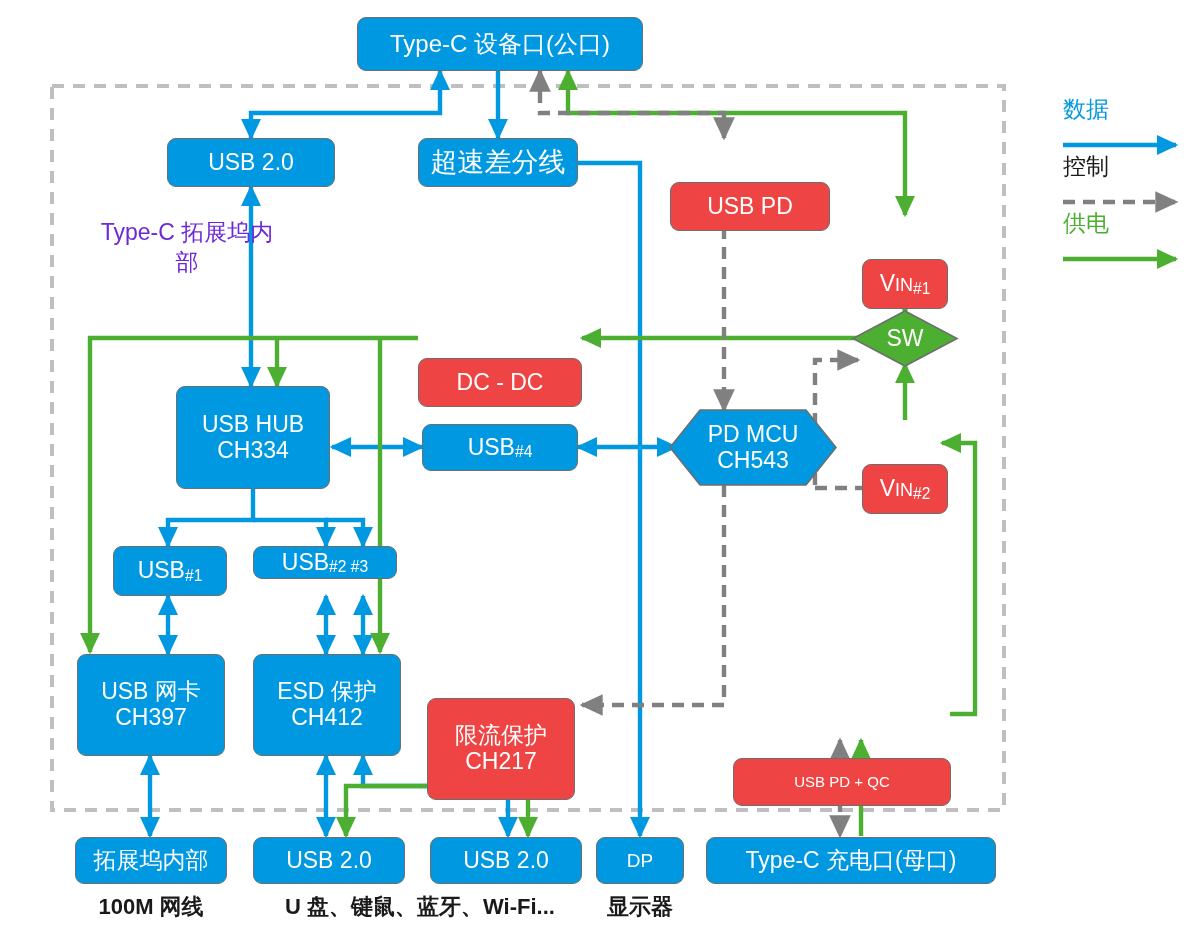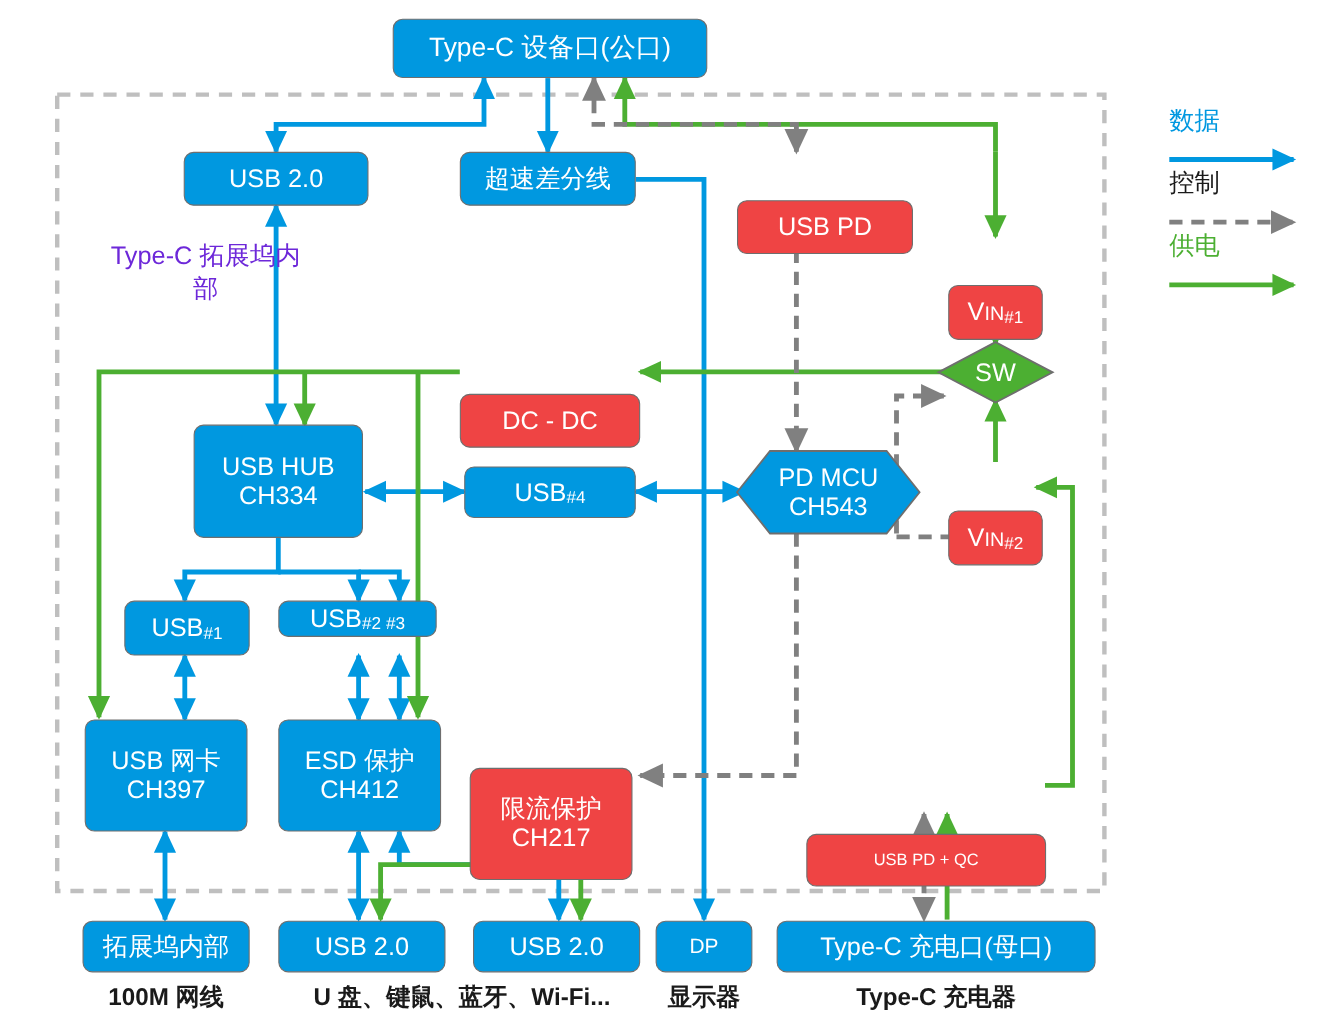--- a/index.html
+++ b/index.html
@@ -120,21 +120,21 @@
   </svg>
 
   <div class="node blue" style="left:357px;top:17px;width:286px;height:54px;font-size:24px;">
     <span>Type-C 设备口(公口)</span>
   </div>
 
   <div class="node blue" style="left:167px;top:138px;width:168px;height:49px;font-size:23px;">
     <span>USB 2.0</span>
   </div>
 
-  <div class="node blue" style="left:418px;top:138px;width:160px;height:49px;font-size:23px;">
+  <div class="node blue" style="left:418px;top:138px;width:160px;height:49px;font-size:27px;">
     <span>超速差分线</span>
   </div>
 
   <div class="node green" style="left:670px;top:138px;width:160px;height:49px;font-size:23px;">
     <span>USB PD</span>
   </div>
 
   <div class="node green" style="left:862px;top:215px;width:86px;height:50px;font-size:23px;">
     <span><span>V</span><span class="smallcaps">IN</span><span class="sub">#1</span></span>
   </div>
@@ -223,23 +223,20 @@
 
   <div class="cap" style="left:60px;top:892px;width:182px;font-size:22px;">
     <span>100M 网线</span>
   </div>
   <div class="cap" style="left:255px;top:892px;width:330px;font-size:22px;">
     <span>U 盘、键鼠、蓝牙、Wi-Fi...</span>
   </div>
   <div class="cap" style="left:592px;top:892px;width:96px;font-size:22px;">
     <span>显示器</span>
   </div>
-  <div class="cap" style="left:706px;top:892px;width:290px;font-size:22px;">
-    <span>Type-C 充电器</span>
-  </div>
 
   <div class="legend-txt" style="left:1063px;top:94px;font-size:23px;color:#0098e0;">
     <span>数据</span>
   </div>
   <div class="legend-txt" style="left:1063px;top:151px;font-size:23px;color:#1a1a1a;">
     <span>控制</span>
   </div>
   <div class="legend-txt" style="left:1063px;top:208px;font-size:23px;color:#4caf32;">
     <span>供电</span>
   </div>

